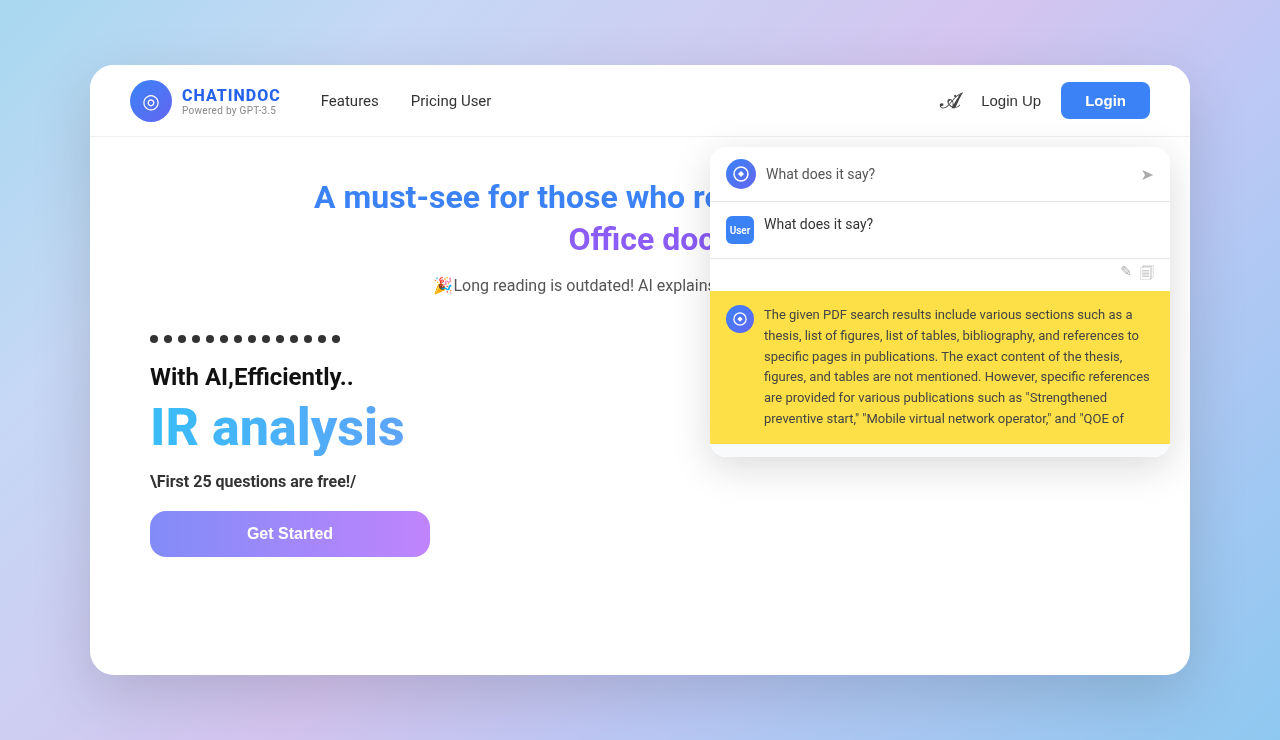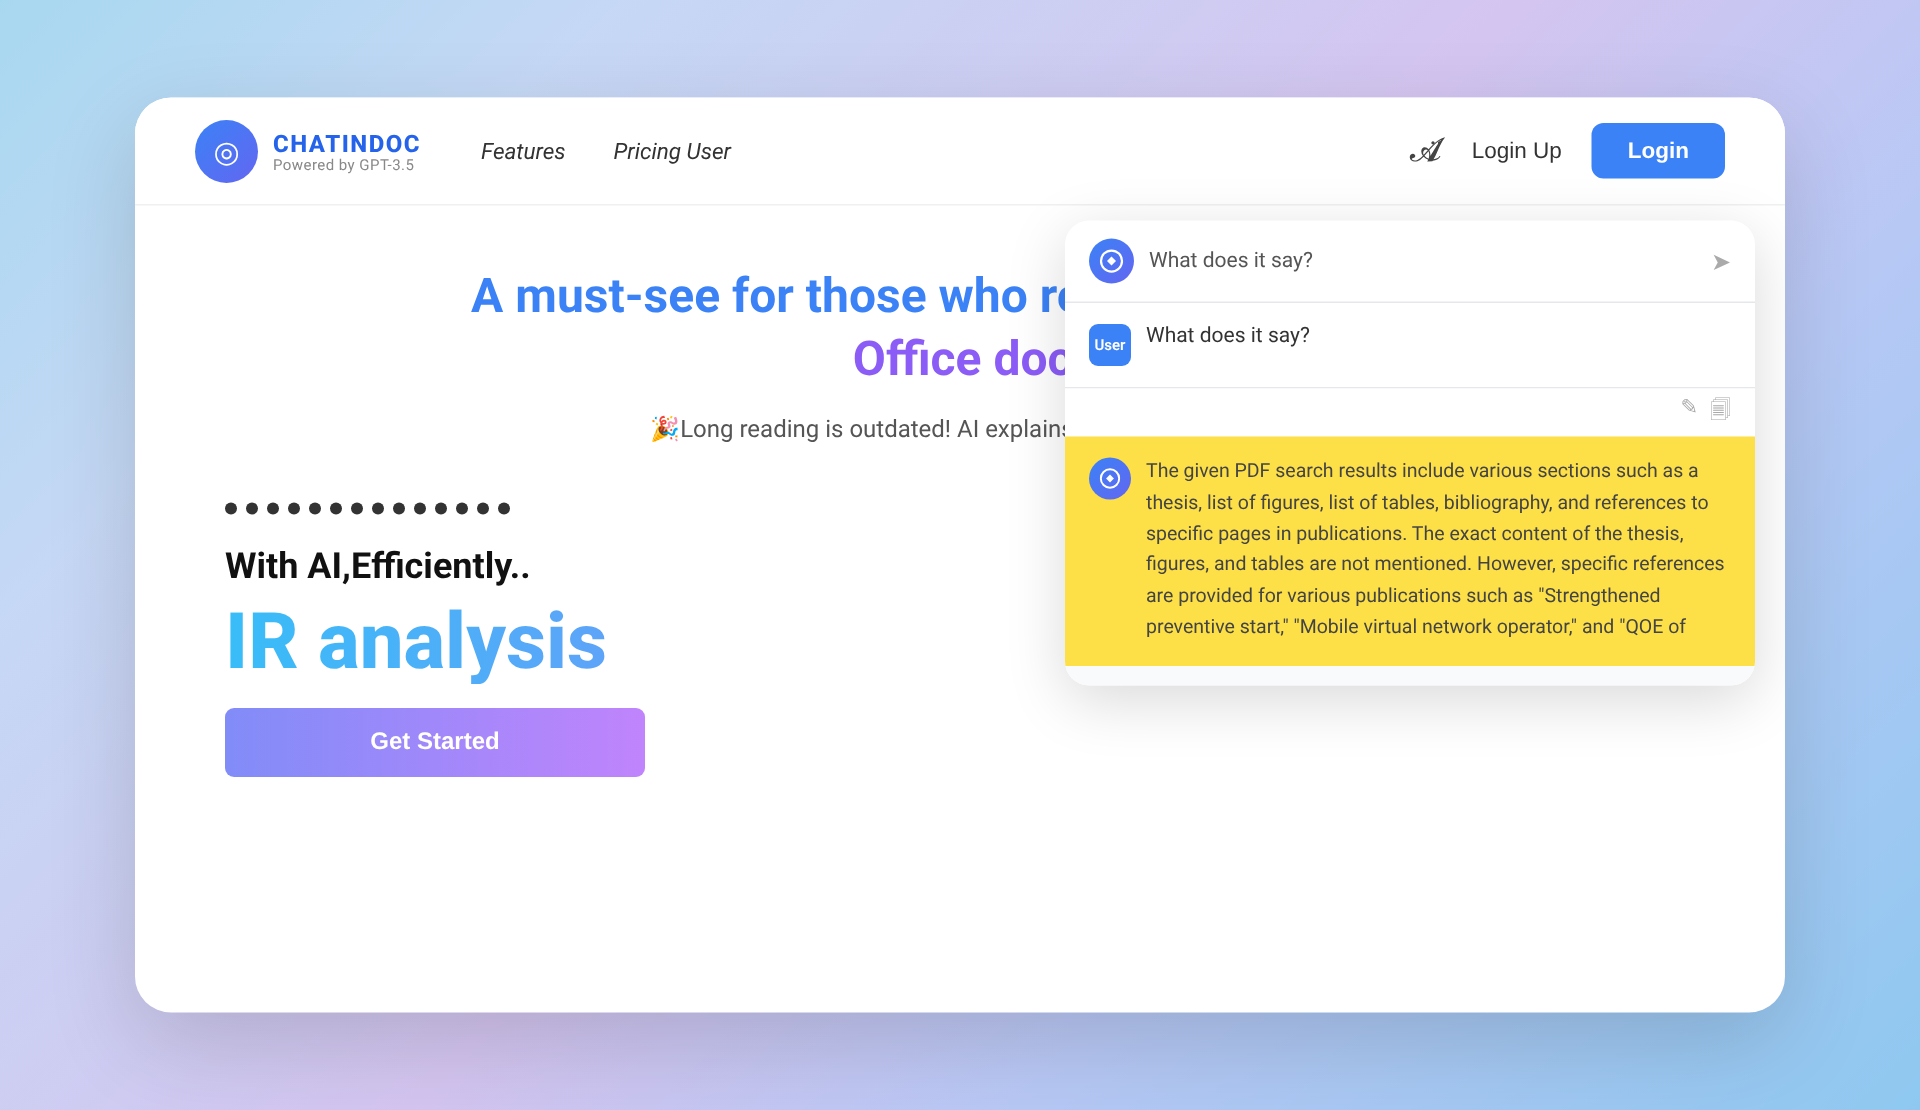--- a/index.html
+++ b/index.html
@@ -69,21 +69,20 @@
     .logo-sub {
       font-size: 10px;
       color: #888;
       letter-spacing: 0.3px;
     }
 
     .nav-links {
       display: flex;
       gap: 32px;
       flex: 1;
-      font-style: italic;
     }
 
     .nav-link {
       font-size: 15px;
       color: #333;
       text-decoration: none;
       cursor: pointer;
     }
 
     .nav-right {
@@ -198,21 +197,21 @@
       font-size: 16px;
       font-weight: 700;
       color: #333;
       margin-bottom: 20px;
     }
 
     .cta-btn {
       background: linear-gradient(90deg, #818cf8, #c084fc);
       color: white;
       border: none;
-      border-radius: 6px;
+      border-radius: 16px;
       padding: 14px 40px;
       font-size: 16px;
       font-weight: 600;
       cursor: pointer;
       width: 280px;
     }
 
     
     .chat-widget {
       position: absolute;
@@ -386,20 +385,21 @@
           <span class="dot"></span>
           <span class="dot"></span>
           <span class="dot"></span>
           <span class="dot"></span>
           <span class="dot"></span>
           <span class="dot"></span>
         </div>
 
         <div class="hero-tagline">With AI,Efficiently..</div>
         <div class="hero-rotating-text">IR analysis</div>
+        <div class="hero-free">\First 25 questions are free!/</div>
         <button class="cta-btn">Get Started</button>
       </div>
     </div>
 
     <div class="chat-widget">
 
       <div class="chat-input-bar">
         <div class="chat-logo">
           <svg width="16" height="16" viewBox="0 0 16 16" fill="none">
             <circle cx="8" cy="8" r="7" stroke="white" stroke-width="1.5"></circle>

